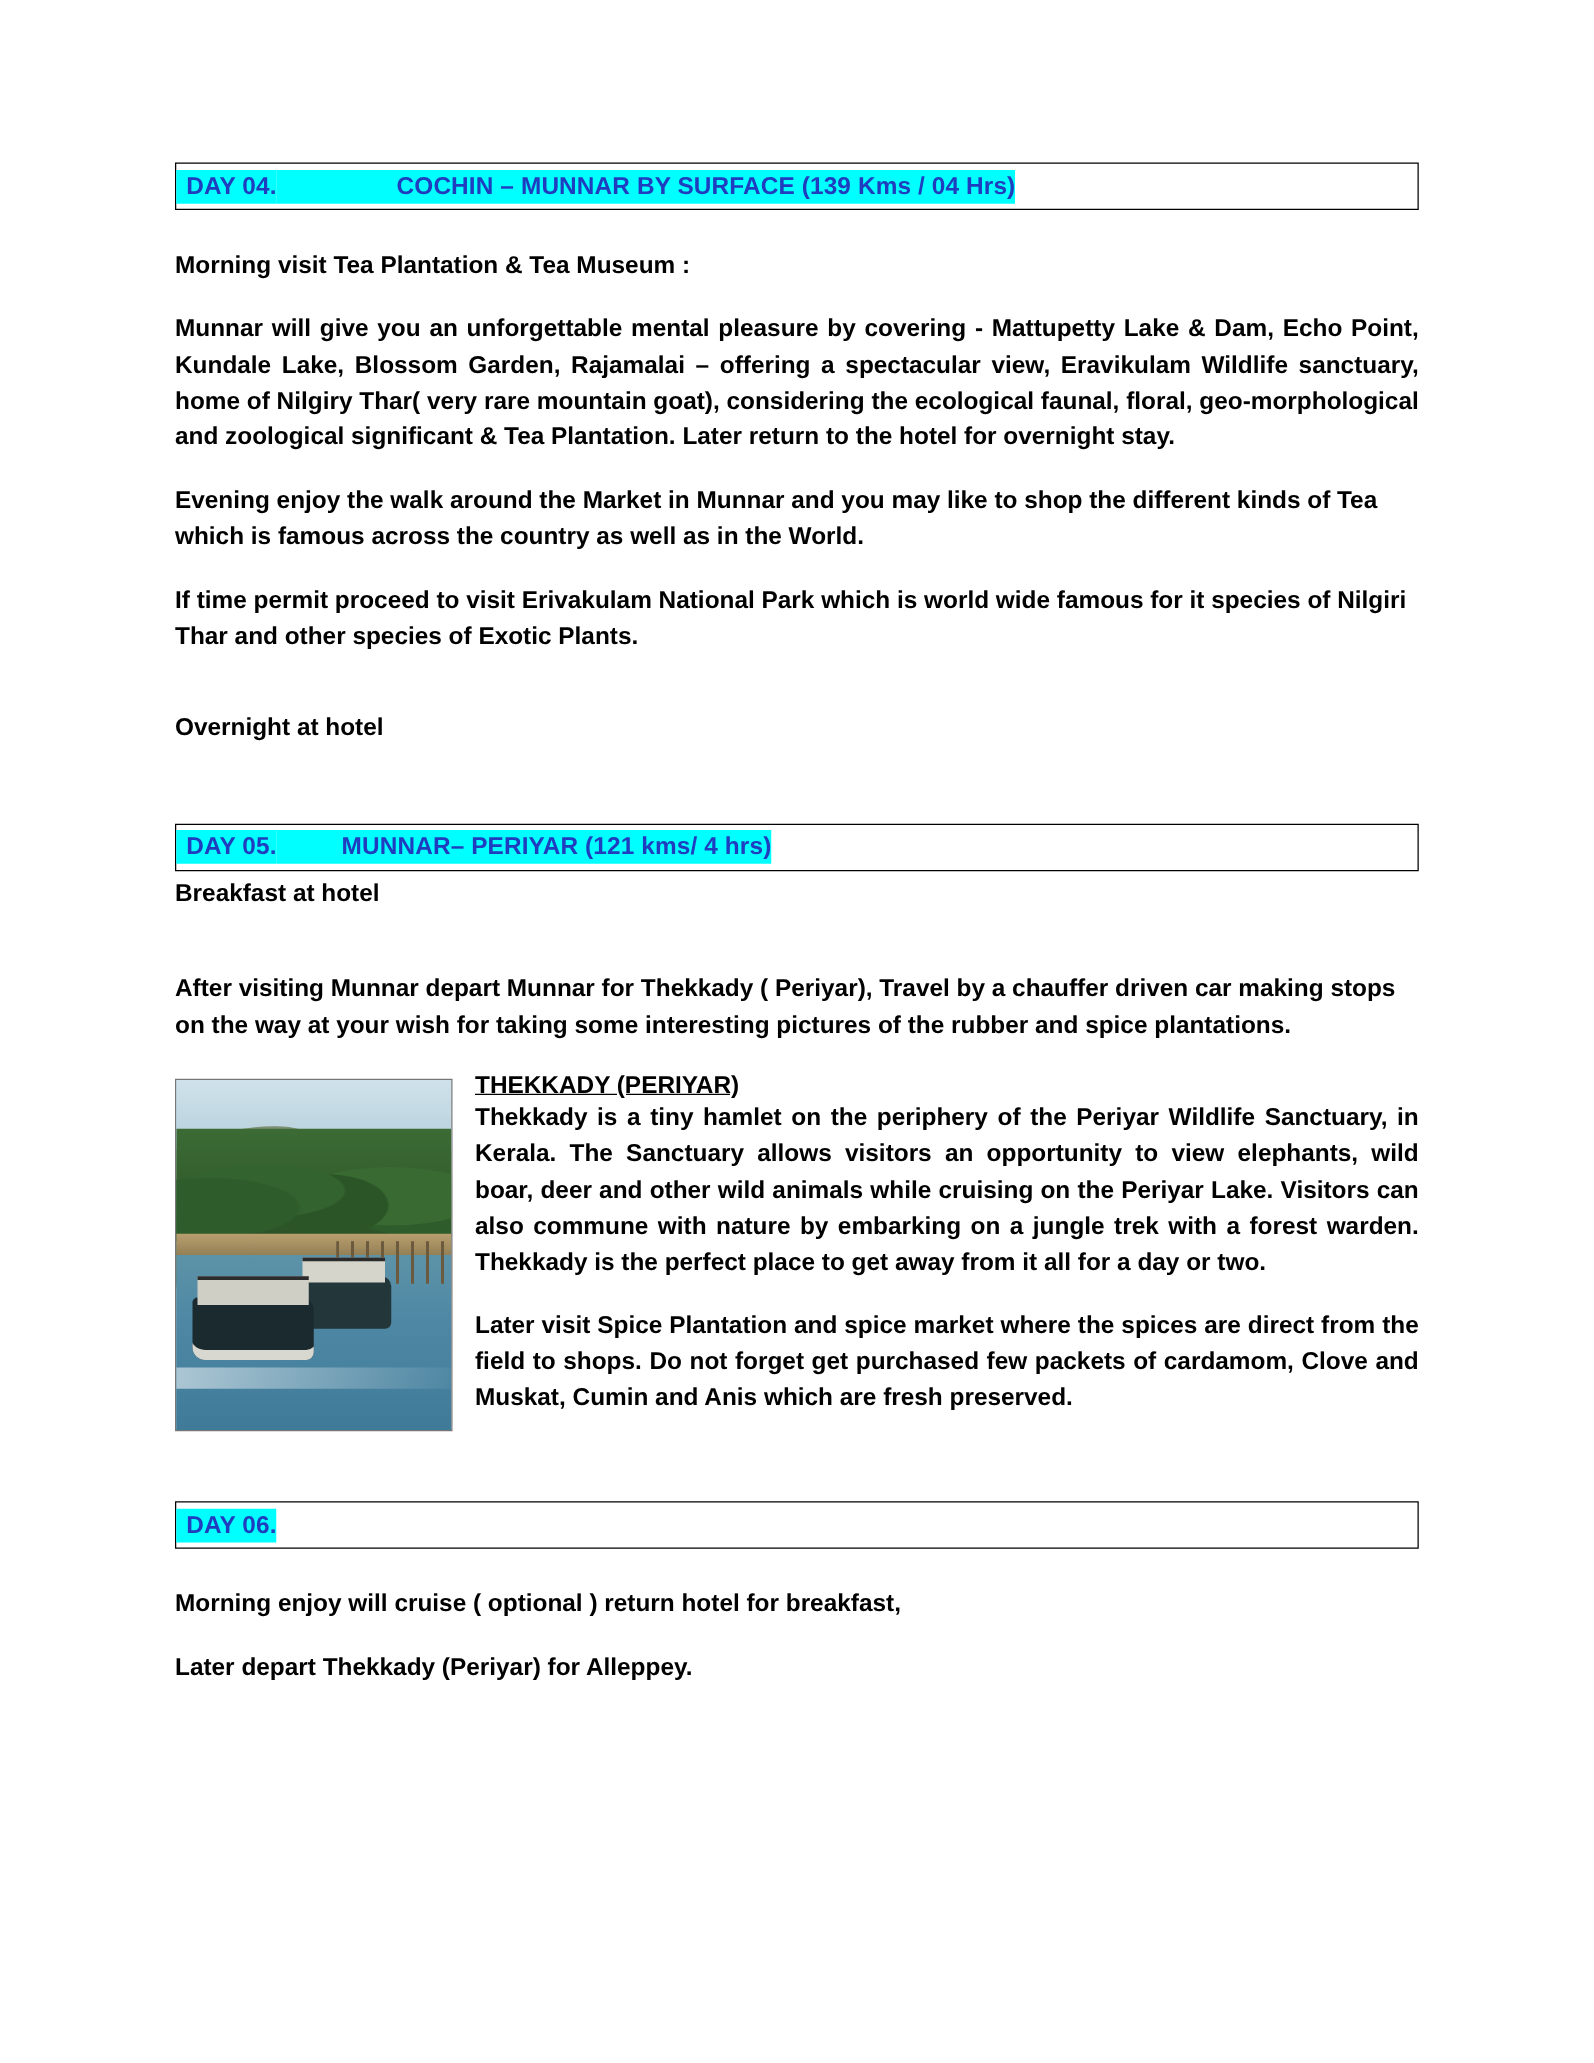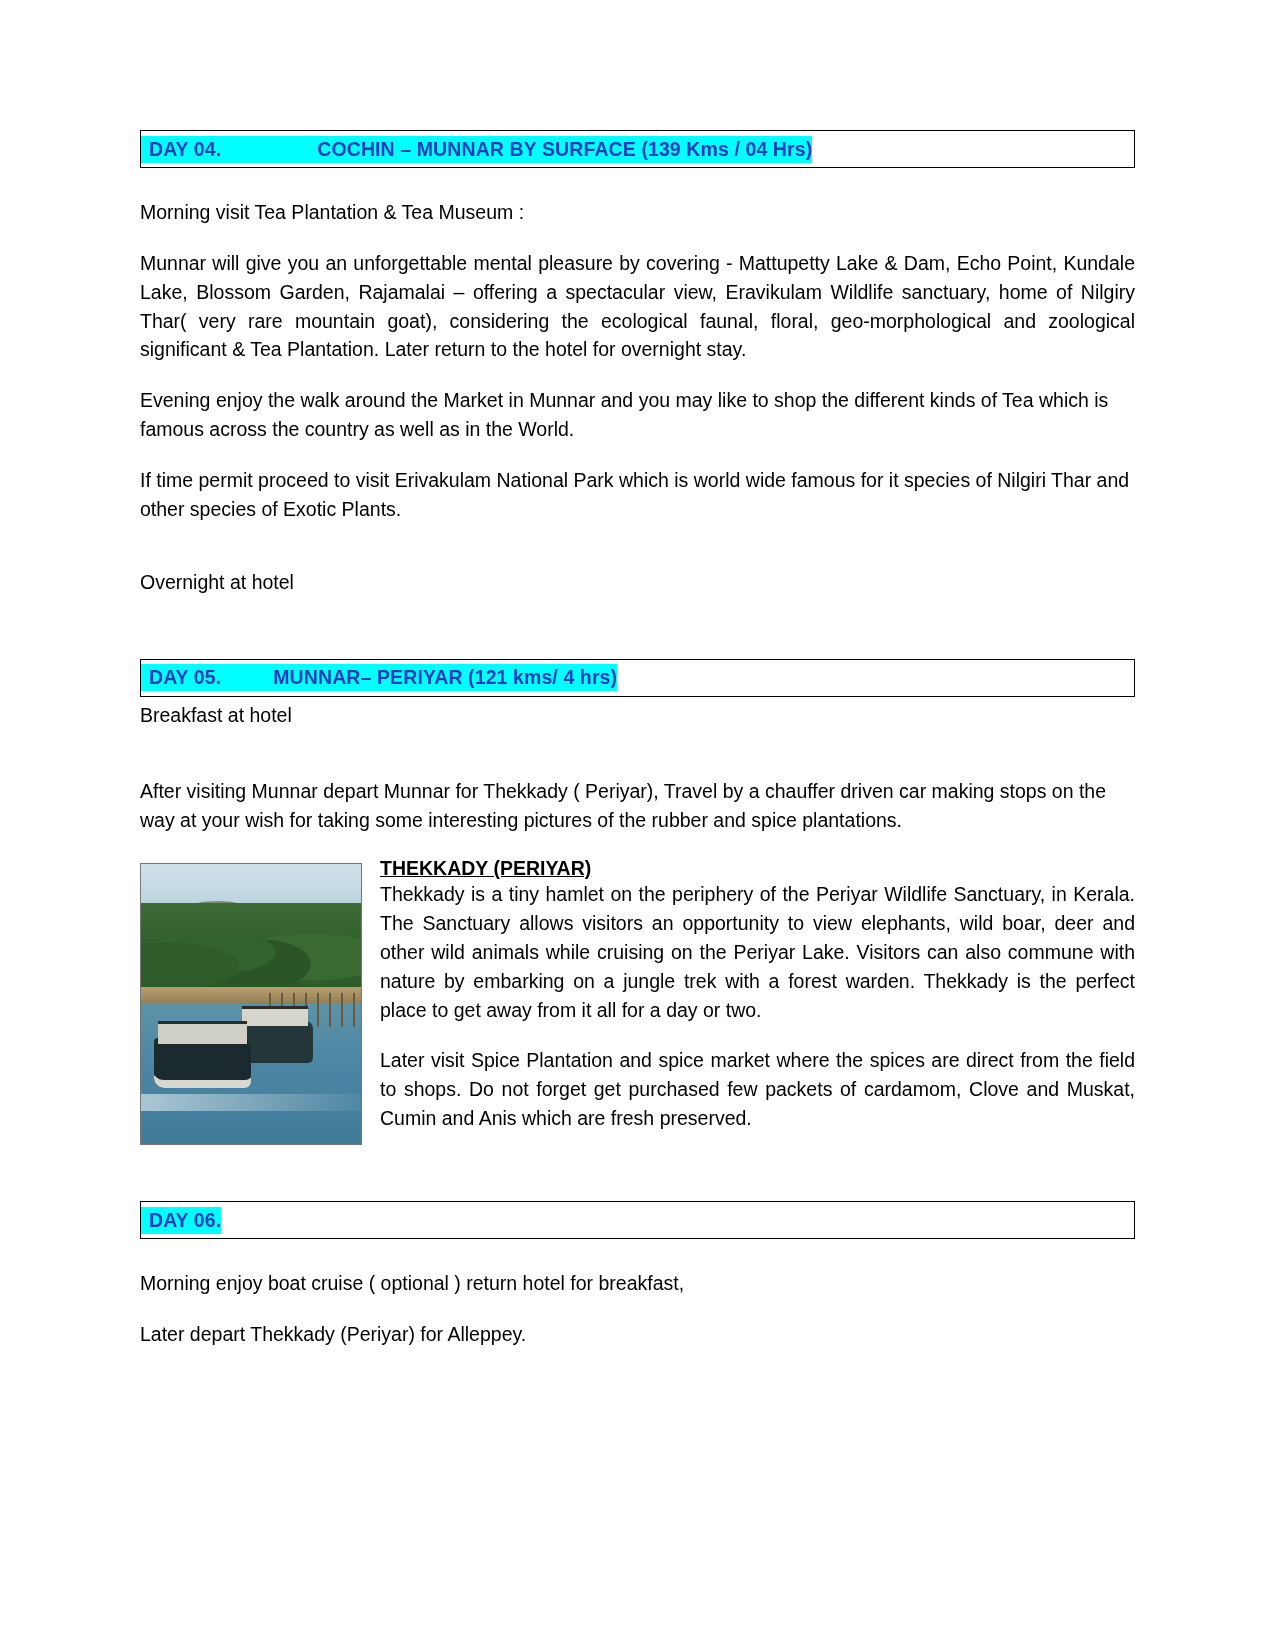--- a/index.html
+++ b/index.html
@@ -41,20 +41,21 @@
     display: inline-block;
     padding: 2px 0 2px 0;
   }
   .day-header .hl-pad-left { padding-left: 8px; }
 
   .para {
     font-size: 19.5px;
     line-height: 1.48;
     margin: 0;
     text-align: justify;
+    font-weight: bold;
   }
   .para.left { text-align: left; }
 
   .gap-sm { height: 22px; }
   .gap-md { height: 30px; }
   .gap-lg { height: 48px; }
   .gap-xl { height: 62px; }
 
   .photo-block {
     position: relative;
@@ -191,17 +192,17 @@
 
   <div class="gap-sm"></div>
 
   <div class="gap-md"></div>
 
   <div class="day-header">
     <span class="hl hl-pad-left">DAY 06.</span>
   </div>
 
   <div class="gap-md"></div>
-  <p class="para left">Morning enjoy boat cruise ( optional ) return hotel for breakfast,</p>
+  <p class="para left">Morning enjoy will cruise ( optional ) return hotel for breakfast,</p>
   <div class="gap-sm"></div>
   <p class="para left">Later depart Thekkady (Periyar) for Alleppey.</p>
 
 </div>
 
 </body></html>

